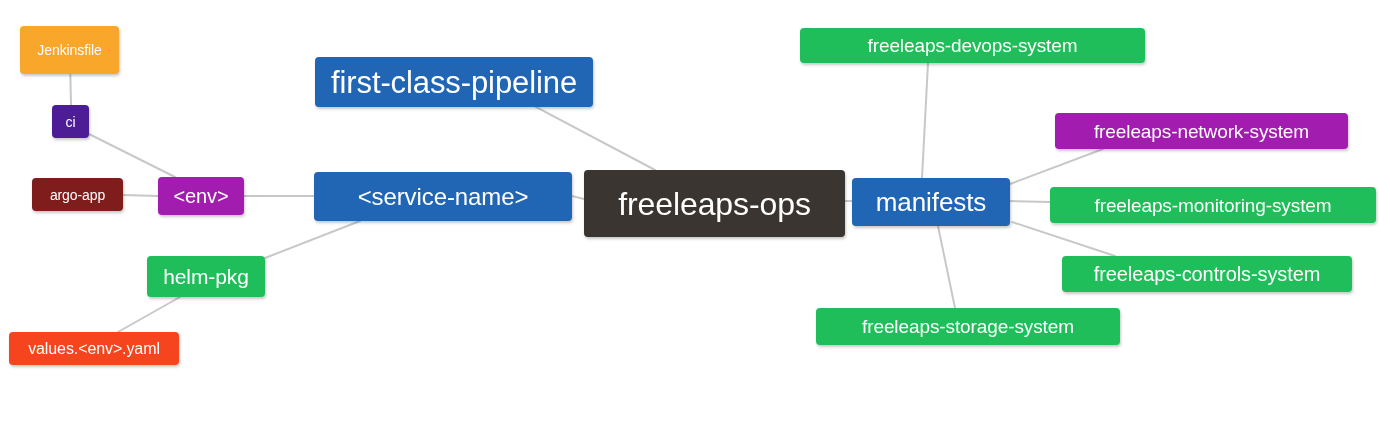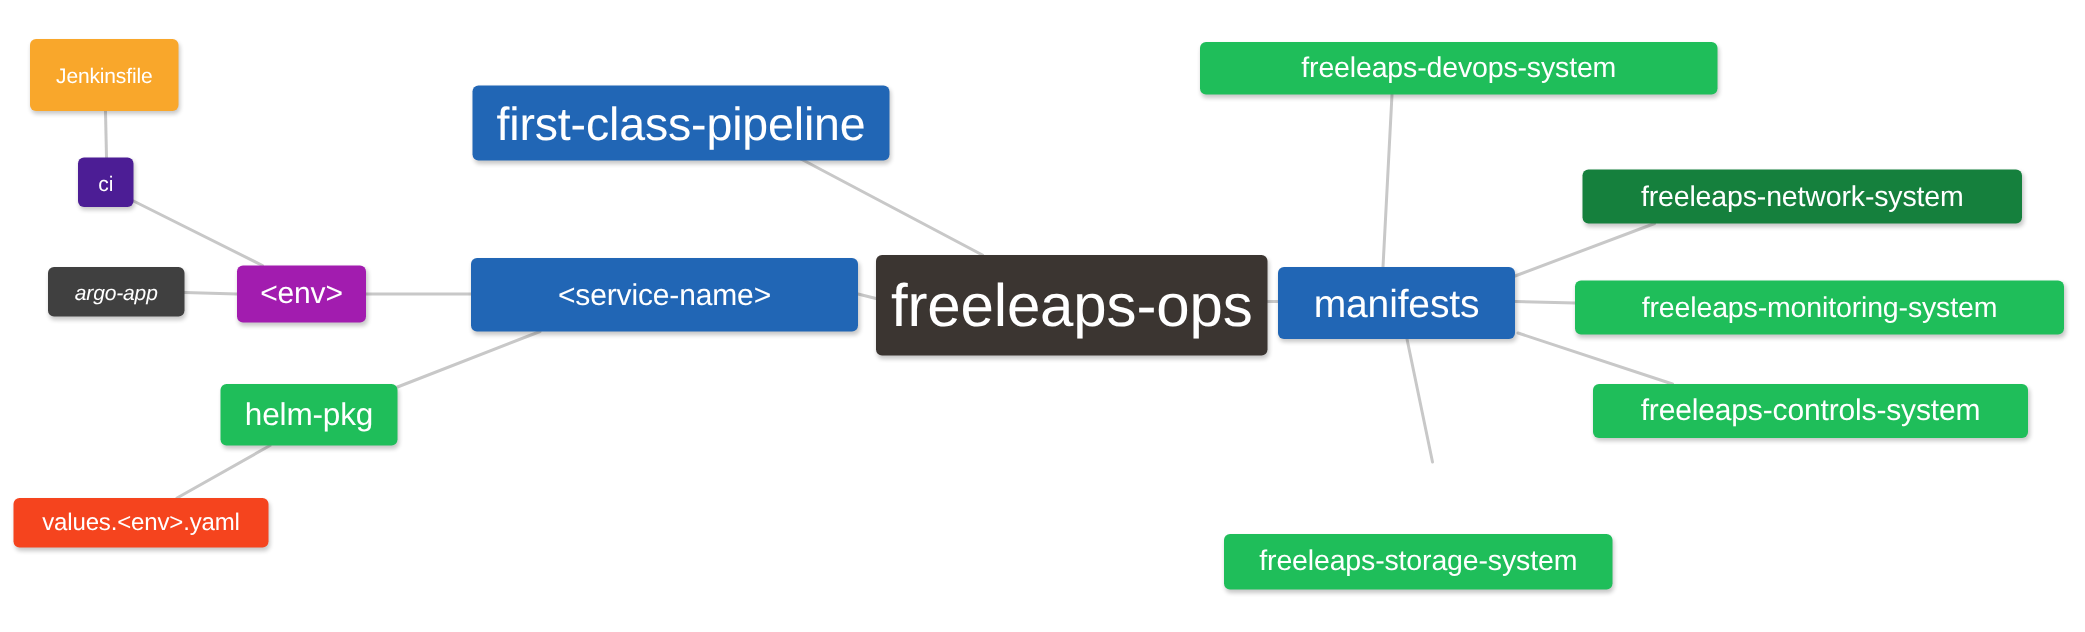--- a/index.html
+++ b/index.html
@@ -64,53 +64,53 @@
       <line x1="1012" y1="222" x2="1115" y2="256" stroke="#c8c8c8" stroke-width="2" stroke-linecap="round"></line>
       <line x1="938" y1="226" x2="955" y2="308" stroke="#c8c8c8" stroke-width="2" stroke-linecap="round"></line>
     </svg>
   <div id="node-layer">
       <div class="node" style="left: 20px; top: 26px; width: 99px; height: 48px; background: rgb(249, 167, 43); font-size: 14px;">
         <span class="node-label">Jenkinsfile</span>
       </div>
       <div class="node" style="left: 52px; top: 105px; width: 37px; height: 33px; background: #4c1d95; font-size: 14px;">
         <span class="node-label">ci</span>
       </div>
-      <div class="node" style="left: 32px; top: 178px; width: 91px; height: 33px; background: #404040; font-size: 14px; font-style: italic;">
+      <div class="node" style="left: 32px; top: 178px; width: 91px; height: 33px; background: #7f1d1d; font-size: 14px;">
         <span class="node-label">argo-app</span>
       </div>
       <div class="node" style="left: 158px; top: 177px; width: 86px; height: 38px; background: #a21caf; font-size: 20px;">
         <span class="node-label">&lt;env&gt;</span>
       </div>
       <div class="node" style="left: 147px; top: 256px; width: 118px; height: 41px; background: rgb(31, 190, 90); font-size: 21px;">
         <span class="node-label">helm-pkg</span>
       </div>
       <div class="node" style="left: 9px; top: 332px; width: 170px; height: 33px; background: rgb(245, 68, 30); font-size: 16px;">
         <span class="node-label">values.&lt;env&gt;.yaml</span>
       </div>
       <div class="node" style="left: 315px; top: 38px; width: 278px; height: 50px; background: rgb(33, 102, 181); font-size: 31px; margin-top: 19px;">
         <span class="node-label">first-class-pipeline</span>
       </div>
-      <div class="node" style="left: 314px; top: 172px; width: 258px; height: 49px; background: rgb(33, 102, 181); font-size: 20px;">
+      <div class="node" style="left: 314px; top: 172px; width: 258px; height: 49px; background: rgb(33, 102, 181); font-size: 24px;">
         <span class="node-label">&lt;service-name&gt;</span>
       </div>
-      <div class="node" style="left: 584px; top: 170px; width: 261px; height: 67px; background: rgb(59, 53, 49); font-size: 40px;">
+      <div class="node" style="left: 584px; top: 170px; width: 261px; height: 67px; background: rgb(59, 53, 49); font-size: 32px;">
         <span class="node-label">freeleaps-ops</span>
       </div>
       <div class="node" style="left: 852px; top: 178px; width: 158px; height: 48px; background: rgb(33, 102, 181); font-size: 26px;">
         <span class="node-label">manifests</span>
       </div>
       <div class="node" style="left: 800px; top: 28px; width: 345px; height: 35px; background: rgb(31, 190, 90); font-size: 19px;">
         <span class="node-label">freeleaps-devops-system</span>
       </div>
-      <div class="node" style="left: 1055px; top: 113px; width: 293px; height: 36px; background: #15803d; font-size: 19px;">
+      <div class="node" style="left: 1055px; top: 113px; width: 293px; height: 36px; background: #a21caf; font-size: 19px;">
         <span class="node-label">freeleaps-network-system</span>
       </div>
       <div class="node" style="left: 1050px; top: 187px; width: 326px; height: 36px; background: rgb(31, 190, 90); font-size: 19px; justify-content: center;">
         <span class="node-label">freeleaps-monitoring-system</span>
       </div>
       <div class="node" style="left: 1062px; top: 256px; width: 290px; height: 36px; background: rgb(31, 190, 90); font-size: 20px;">
         <span class="node-label">freeleaps-controls-system</span>
       </div>
-      <div class="node" style="left: 816px; top: 308px; width: 259px; height: 37px; background: rgb(31, 190, 90); font-size: 19px; margin-top: 48px;">
+      <div class="node" style="left: 816px; top: 308px; width: 304px; height: 37px; background: rgb(31, 190, 90); font-size: 19px;">
         <span class="node-label">freeleaps-storage-system</span>
       </div>
     </div>
 </div>
 
 </body></html>

